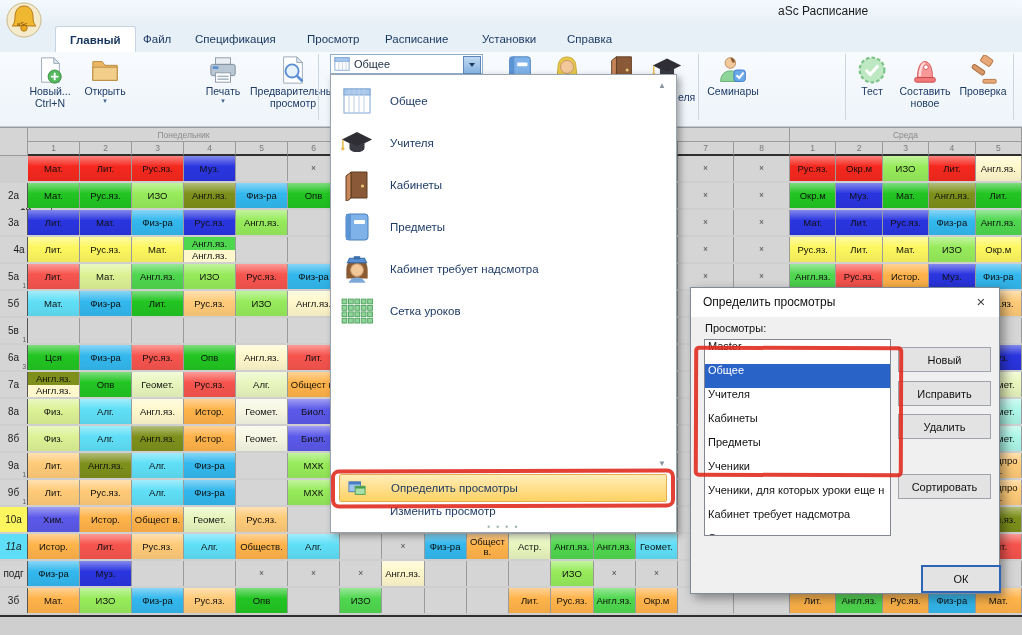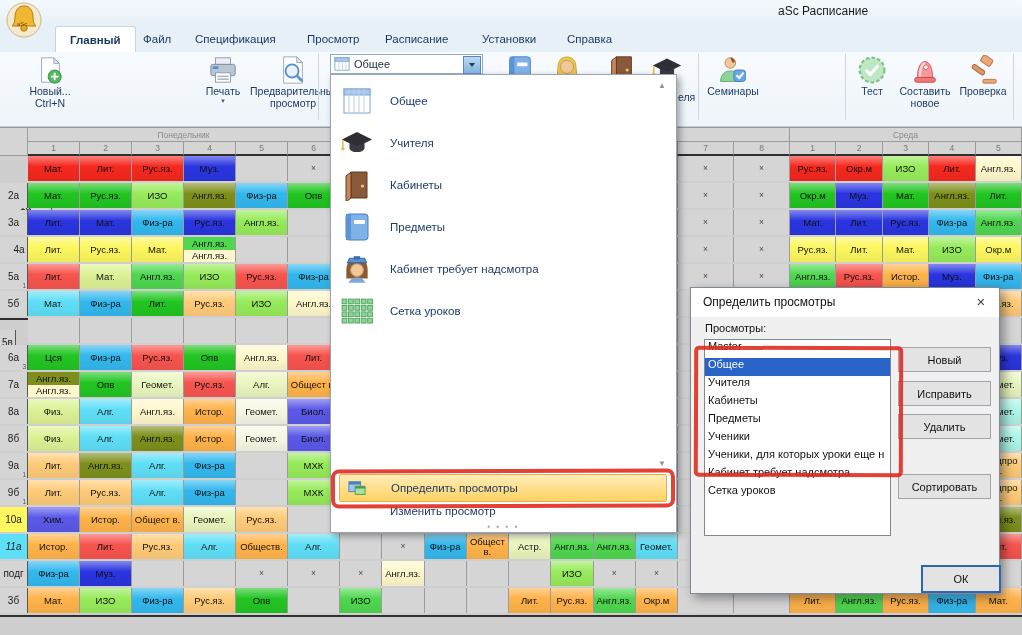--- a/index.html
+++ b/index.html
@@ -68,21 +68,21 @@
   
   #dialog{left:690px;top:287px;width:310px;height:307px;background:#F0F0F0;border:1px solid #7F8A96;
           box-shadow:4px 4px 10px rgba(0,0,0,.4);z-index:60;}
   #dialog-titlebar{position:absolute;left:0;top:0;width:100%;height:29px;background:#FFFFFF;}
   #dialog-title{position:absolute;left:12px;top:7px;font-size:12px;color:#111;}
   #dialog-close{position:absolute;right:4px;top:2px;width:28px;height:24px;text-align:center;
                 font-size:15px;color:#444;line-height:24px;}
   #dialog-list-label{position:absolute;left:14px;top:34px;font-size:11px;color:#111;}
   #dialog-list{position:absolute;left:13px;top:51px;width:185px;height:195px;background:#fff;
                border:1px solid #828790;overflow:hidden;}
-  .dlg-item{height:18px;line-height:13.5px;font-size:11px;color:#111;padding-left:3px;white-space:nowrap;}
+  .dlg-item{height:24px;line-height:13.5px;font-size:11px;color:#111;padding-left:3px;white-space:nowrap;}
   .dlg-item.selected{background:#2A63C8;color:#fff;}
   .dlg-btn{position:absolute;left:207px;width:91px;height:23px;background:#E3E3E3;border:1px solid #9FA4AA;
            font-size:11px;color:#111;display:flex;align-items:center;justify-content:center;}
   #dialog-ok{position:absolute;left:230px;top:277px;width:76px;height:24px;background:#E3E3E3;
              border:2px solid #2E64B5;font-size:11px;color:#111;display:flex;align-items:center;justify-content:center;}
   
   .annot{position:absolute;border:4px solid rgba(223,38,26,.88);border-radius:8px;z-index:70;pointer-events:none;}
   #annot-menu{left:331px;top:469px;width:336px;height:31px;transform:rotate(-.2deg);}
   #annot-list{left:694px;top:346px;width:201px;height:123px;border-radius:5px;transform:rotate(.2deg);}
 </style>
@@ -111,20 +111,28 @@
 <div class="abs" id="ribbon">
     <div class="rbtn" style="left: 26px; width: 48px;">
       <span class="ric"><svg viewBox="0 0 32 32">
           <path d="M7 3h13l6 6v20H7z" fill="#fff" stroke="#9aa7b8"></path>
           <path d="M20 3l6 6h-6z" fill="#dde6ee" stroke="#9aa7b8"></path>
           <circle cx="21" cy="23" r="7" fill="#53B95C" stroke="#3A8F44"></circle>
           <path d="M21 19v8M17 23h8" stroke="#fff" stroke-width="2"></path>
         </svg></span>
     <span class="rlbl">Новый...</span>
       <span class="rlbl">Ctrl+N</span>
+    </div>
+    <div class="rbtn" style="left: 78px; width: 54px;">
+      <span class="ric"><svg viewBox="0 0 32 32">
+          <path d="M3 7h10l3 4h13v16H3z" fill="#EBB765" stroke="#B98A3E"></path>
+          <path d="M3 13h26v14H3z" fill="#F2CE8B" stroke="#B98A3E"></path>
+        </svg></span>
+    <span class="rlbl">Открыть</span>
+      <span class="rarrow">▾</span>
     </div>
     <div class="rbtn" style="left: 198px; width: 50px;">
       <span class="ric"><svg viewBox="0 0 32 32">
           <rect x="8" y="3" width="16" height="7" fill="#E8EEF4" stroke="#8E9AA8"></rect>
           <rect x="3" y="10" width="26" height="12" rx="2" fill="#B9C6D4" stroke="#7E8C9C"></rect>
           <rect x="5" y="12" width="6" height="3" fill="#5B8FD4"></rect>
           <rect x="8" y="19" width="16" height="10" fill="#fff" stroke="#8E9AA8"></rect>
           <rect x="10" y="22" width="12" height="1.6" fill="#A8B4C2"></rect>
           <rect x="10" y="25" width="12" height="1.6" fill="#A8B4C2"></rect>
         </svg></span>
@@ -358,21 +366,21 @@
       <div class="gcell" style="left: 635.75px; top: 0px; width: 42.25px; height: 25px;"></div>
       <div class="gcell" style="left: 678px; top: 0px; width: 56px; height: 25px;"></div>
       <div class="gcell" style="left: 734px; top: 0px; width: 56px; height: 25px;"></div>
       <div class="gcell" style="left: 790px; top: 0px; width: 46.4px; height: 25px;"></div>
       <div class="gcell" style="left: 836.4px; top: 0px; width: 46.4px; height: 25px;"></div>
       <div class="gcell" style="left: 882.8px; top: 0px; width: 46.4px; height: 25px;"></div>
       <div class="gcell" style="left: 929.2px; top: 0px; width: 46.4px; height: 25px;"></div>
       <div class="gcell col" style="left: 975.6px; top: 0px; width: 46.4px; height: 25px; background-color: rgb(255, 203, 121);">Рус.яз.</div>
     </div>
     <div class="trow" style="top: 190px; height: 27px;">
-      <div class="gcell rowlabel" style="left: 0px; top: 12px; width: 16px; height: 25px; border-right: 1px solid rgb(85, 85, 85);">5в<span class="sublbl">1</span></div>
+      <div class="gcell rowlabel" style="left: 0px; top: 0px; width: 28px; height: 25px; border-right: 1px solid rgb(85, 85, 85);">5в<span class="sublbl">1</span></div>
       <div class="gcell" style="left: 28px; top: 0px; width: 52px; height: 25px;"></div>
       <div class="gcell" style="left: 80px; top: 0px; width: 52px; height: 25px;"></div>
       <div class="gcell" style="left: 132px; top: 0px; width: 52px; height: 25px;"></div>
       <div class="gcell" style="left: 184px; top: 0px; width: 52px; height: 25px;"></div>
       <div class="gcell" style="left: 236px; top: 0px; width: 52px; height: 25px;"></div>
       <div class="gcell" style="left: 288px; top: 0px; width: 52px; height: 25px;"></div>
       <div class="gcell" style="left: 340px; top: 0px; width: 42.25px; height: 25px;"></div>
       <div class="gcell" style="left: 382.25px; top: 0px; width: 42.25px; height: 25px;"></div>
       <div class="gcell" style="left: 424.5px; top: 0px; width: 42.25px; height: 25px;"></div>
       <div class="gcell" style="left: 466.75px; top: 0px; width: 42.25px; height: 25px;"></div>

